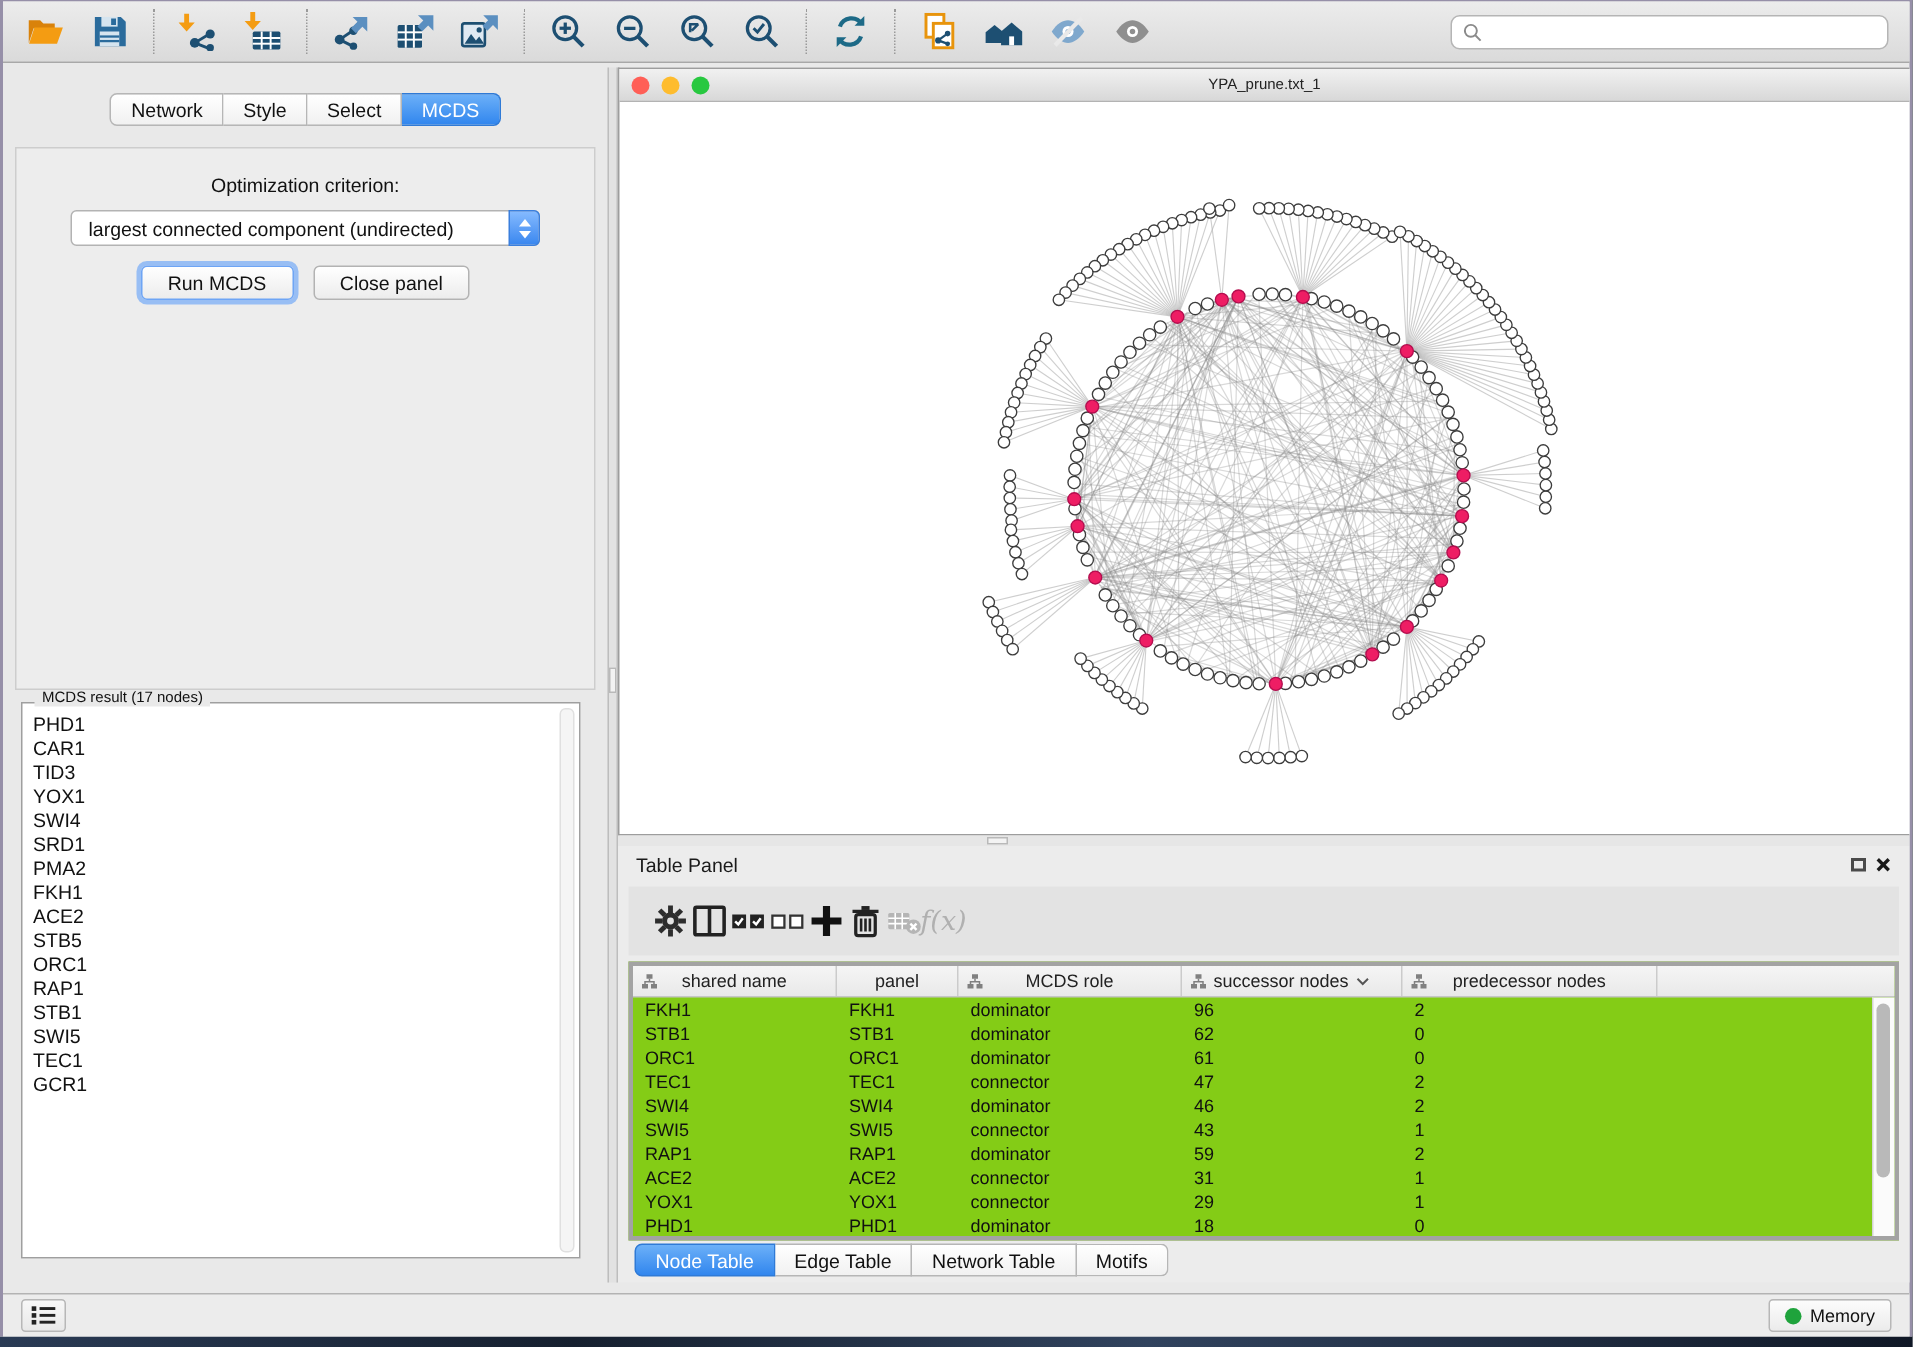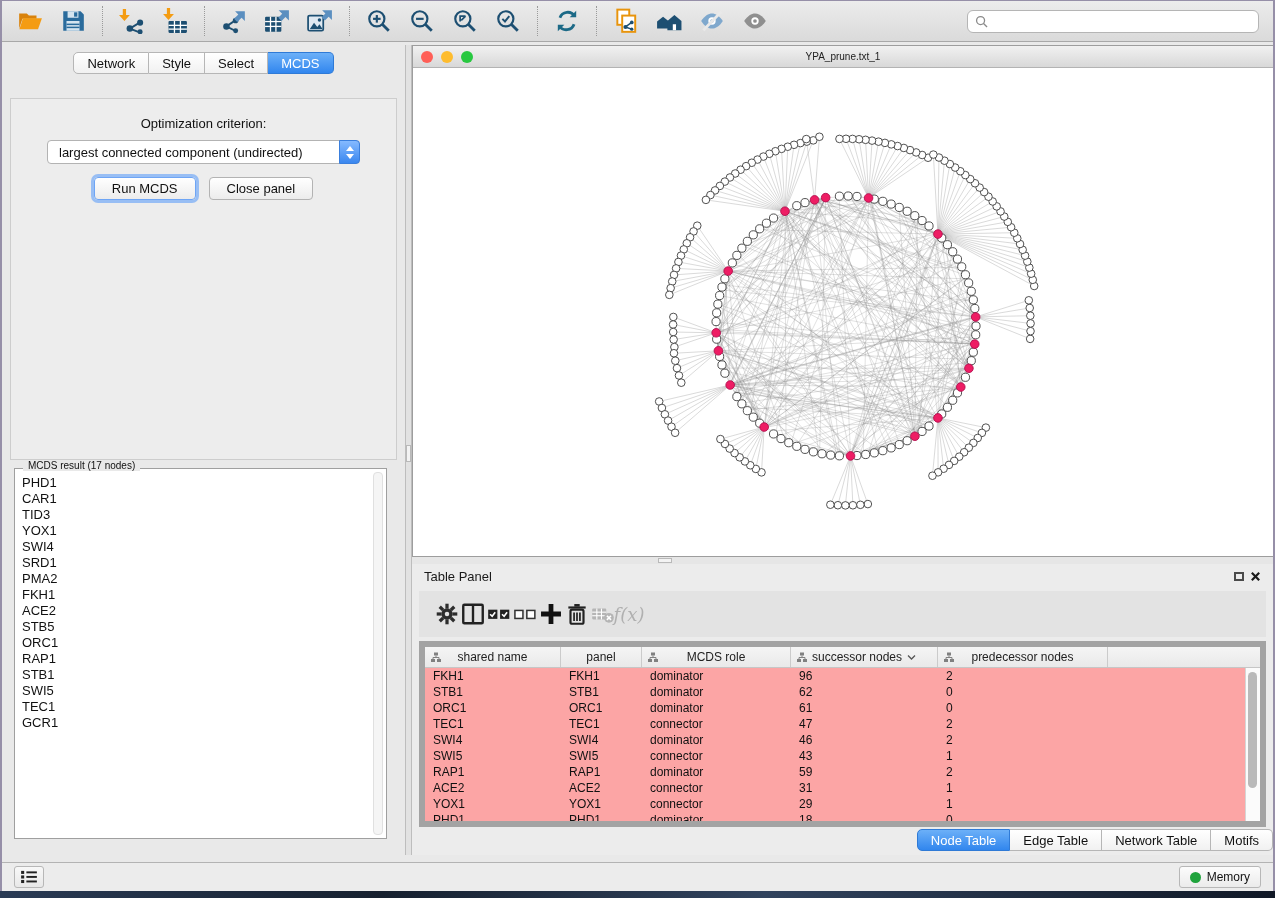--- a/index.html
+++ b/index.html
@@ -20,21 +20,21 @@
   .search{margin-left:auto;width:292px;height:23px;border:1px solid #b5b5b5;border-radius:6px;
     background:#fff;display:flex;align-items:center;padding:0 7px;gap:5px}
   .search input{border:none;outline:none;flex:1;font-size:12px;background:transparent;color:#333}
 
   
   .cp{position:absolute;top:44px;left:0;width:403px;bottom:36px}
   .panel-head{height:24px;display:flex;align-items:center;padding:0 12px;font-size:13px;color:#1a1a1a;gap:6px}
   .panel-head .title{flex:1}
   .wbox{width:10px;height:9px;border:2px solid #4a4a4a;display:inline-block}
   .wx svg{width:11px;height:11px;display:block}
-  .cp-tabs{display:flex;justify-content:center;margin-top:7px}
+  .cp-tabs{display:flex;justify-content:center;margin-top:17px}
   .tabseg{height:22px;padding:0 13px;background:linear-gradient(#ffffff,#f1f1f1);
     border:1px solid #b6b6b6;border-left:none;font-size:13px;display:flex;align-items:center;color:#111}
   .tabseg:first-child{border-left:1px solid #b6b6b6;border-radius:5px 0 0 5px}
   .tabseg:last-child{border-radius:0 5px 5px 0}
   .tabseg.active{background:linear-gradient(#6cb0f8,#3186ee);color:#fff;border-color:#2f7ad6}
   .cp-sub{position:absolute;left:8px;right:8px;top:53px;height:362px;border:1px solid #cdcdcd;
     background:#ededed;text-align:center}
   .optlabel{margin-top:17px;font-size:13px;color:#111}
   .selectbox{margin:9px 36px 0 36px;height:24px;border:1px solid #b3b3b3;border-radius:4px;background:#fff;
     display:flex;align-items:center;font-size:13px;color:#111;padding-left:11px;position:relative;text-align:left}
@@ -69,34 +69,34 @@
   .light{width:12px;height:12px;border-radius:50%;flex:0 0 auto}
   .nw-title .t{position:absolute;left:0;right:0;text-align:center;font-size:10px;color:#222}
   .nw svg.graph{position:absolute;top:22px;left:0;width:863px;height:488px}
 
   
   .tp{position:absolute;left:410px;right:0;top:563px;bottom:36px;background:#ececec}
   .tp-toolbar{position:absolute;left:7px;right:7px;top:27px;height:46px;background:#e3e3e3;
     display:flex;align-items:center;padding:0 15px}
   .tp-toolbar .ti{width:26px;height:26px;display:flex;align-items:center;justify-content:center}
   .fx{font-family:"DejaVu Serif",serif;font-style:italic;font-size:18px;color:#b0b0b0}
-  .tbl{position:absolute;left:7px;right:7px;top:77px;bottom:28px;background:#fca5a5;border:6px solid #a3a3a3}
+  .tbl{position:absolute;left:7px;right:7px;top:77px;bottom:28px;background:#84cc16;border:3px solid #a3a3a3}
   .thead{display:flex;height:21px;background:linear-gradient(#f5f5f5,#e9e9e9);border-bottom:1px solid #c6c6c6;
     font-size:12px;color:#222}
   .hc{position:relative;display:flex;align-items:center;justify-content:center;border-right:1px solid #cbcbcb;gap:5px}
   .hc svg.tree{position:absolute;left:5px}
   .hc.fill{flex:1;border-right:none}
   .w0{width:136px}.w1{width:81px}.w2{width:149px}.w3{width:147px}.w4{width:170px}
   .rows{position:absolute;top:21px;bottom:0;left:0;right:15px;overflow:hidden;font-size:12px;color:#111}
   .trow{display:flex;height:16px;align-items:center}
   .cell{padding:0 8px;overflow:hidden;white-space:nowrap}
   .cell.num{text-align:left}
   .sb{position:absolute;top:21px;bottom:0;right:0;width:15px;border-left:1px solid #d5d5d5;background:#fbfbfb}
   .sb .thumb{position:absolute;top:4px;left:2px;width:9px;height:116px;background:#b9b9b9;border-radius:5px}
-  .tp-tabs{position:absolute;bottom:1px;left:0;right:0;height:25px;display:flex;justify-content:flex-end}
+  .tp-tabs{position:absolute;bottom:1px;left:11px;right:0;height:25px;display:flex;justify-content:flex-start}
 
   
   .status{position:absolute;left:0;right:0;bottom:0;height:29px;background:#ececec;border-top:1px solid #b3b3b3;
     display:flex;align-items:center;padding:0 12px}
   .sqbtn{width:30px;height:22px;border:1px solid #b7b7b7;border-radius:3px;display:flex;align-items:center;
     justify-content:center;background:linear-gradient(#f8f8f8,#e8e8e8)}
   .mem{margin-left:auto;height:22px;border:1px solid #b7b7b7;border-radius:3px;
     background:linear-gradient(#fcfcfc,#ebebeb);display:flex;align-items:center;gap:6px;padding:0 10px;
     font-size:12px;color:#111}
   .dot{width:11px;height:11px;border-radius:50%}

